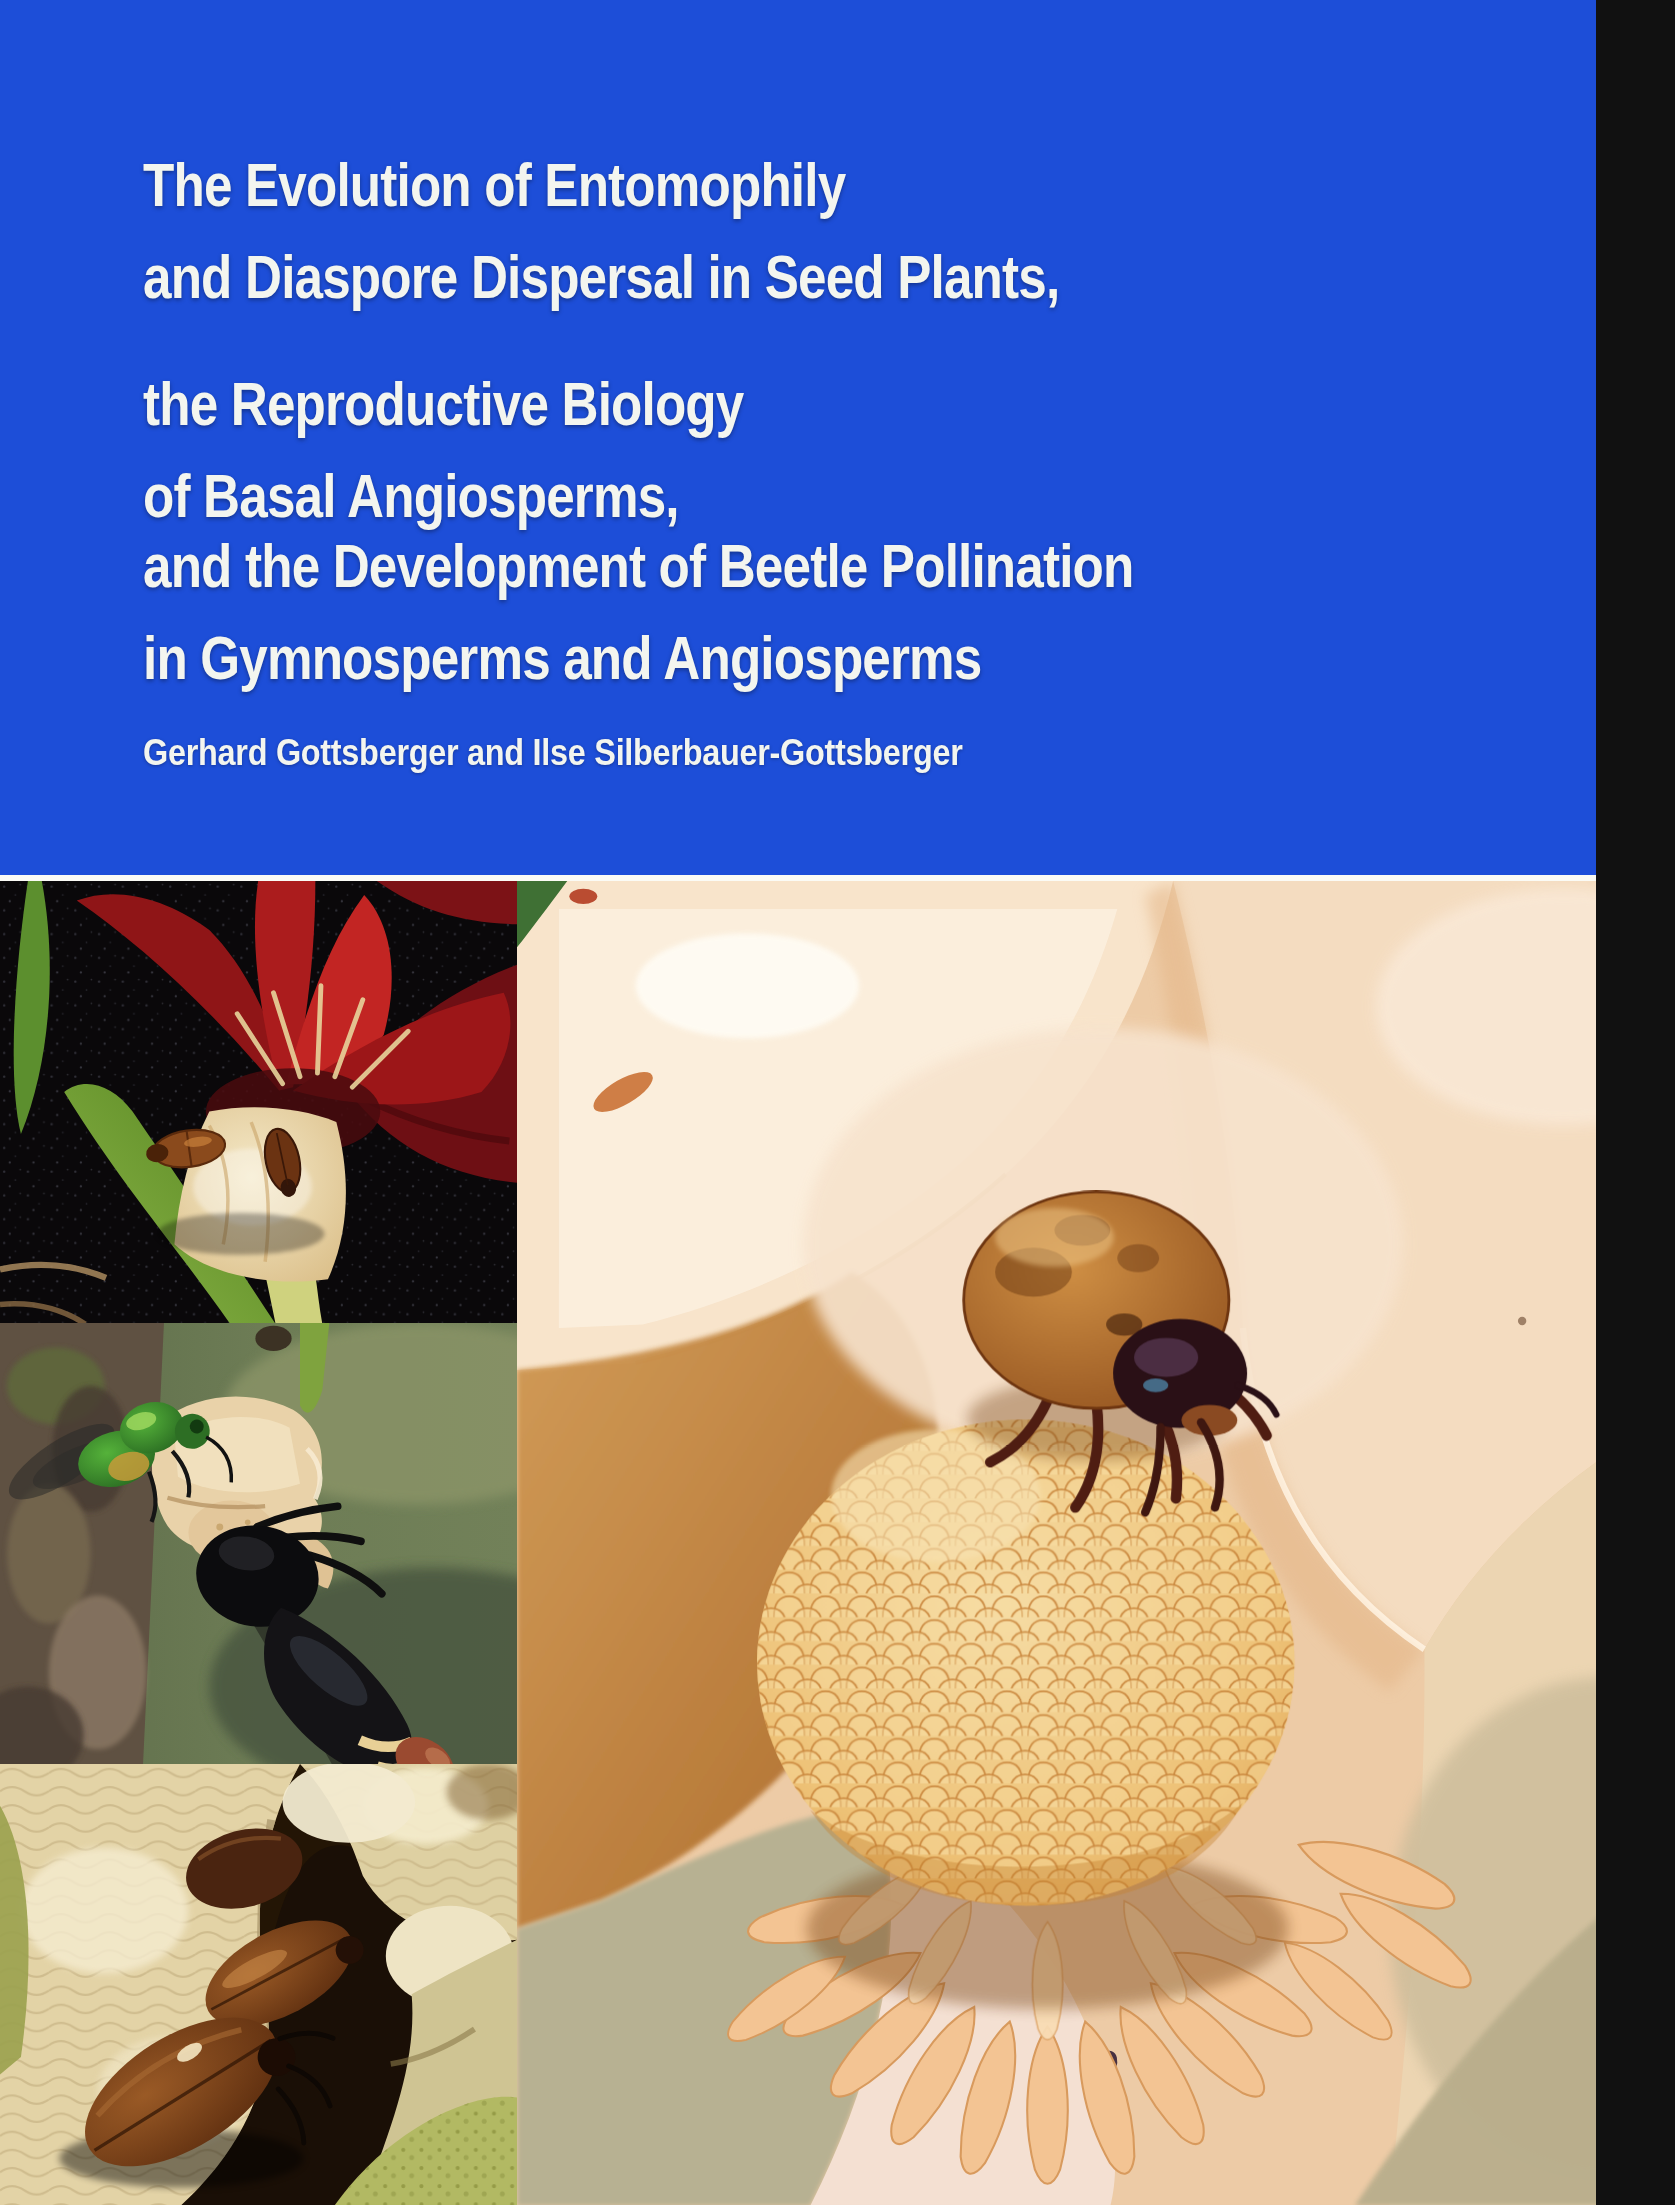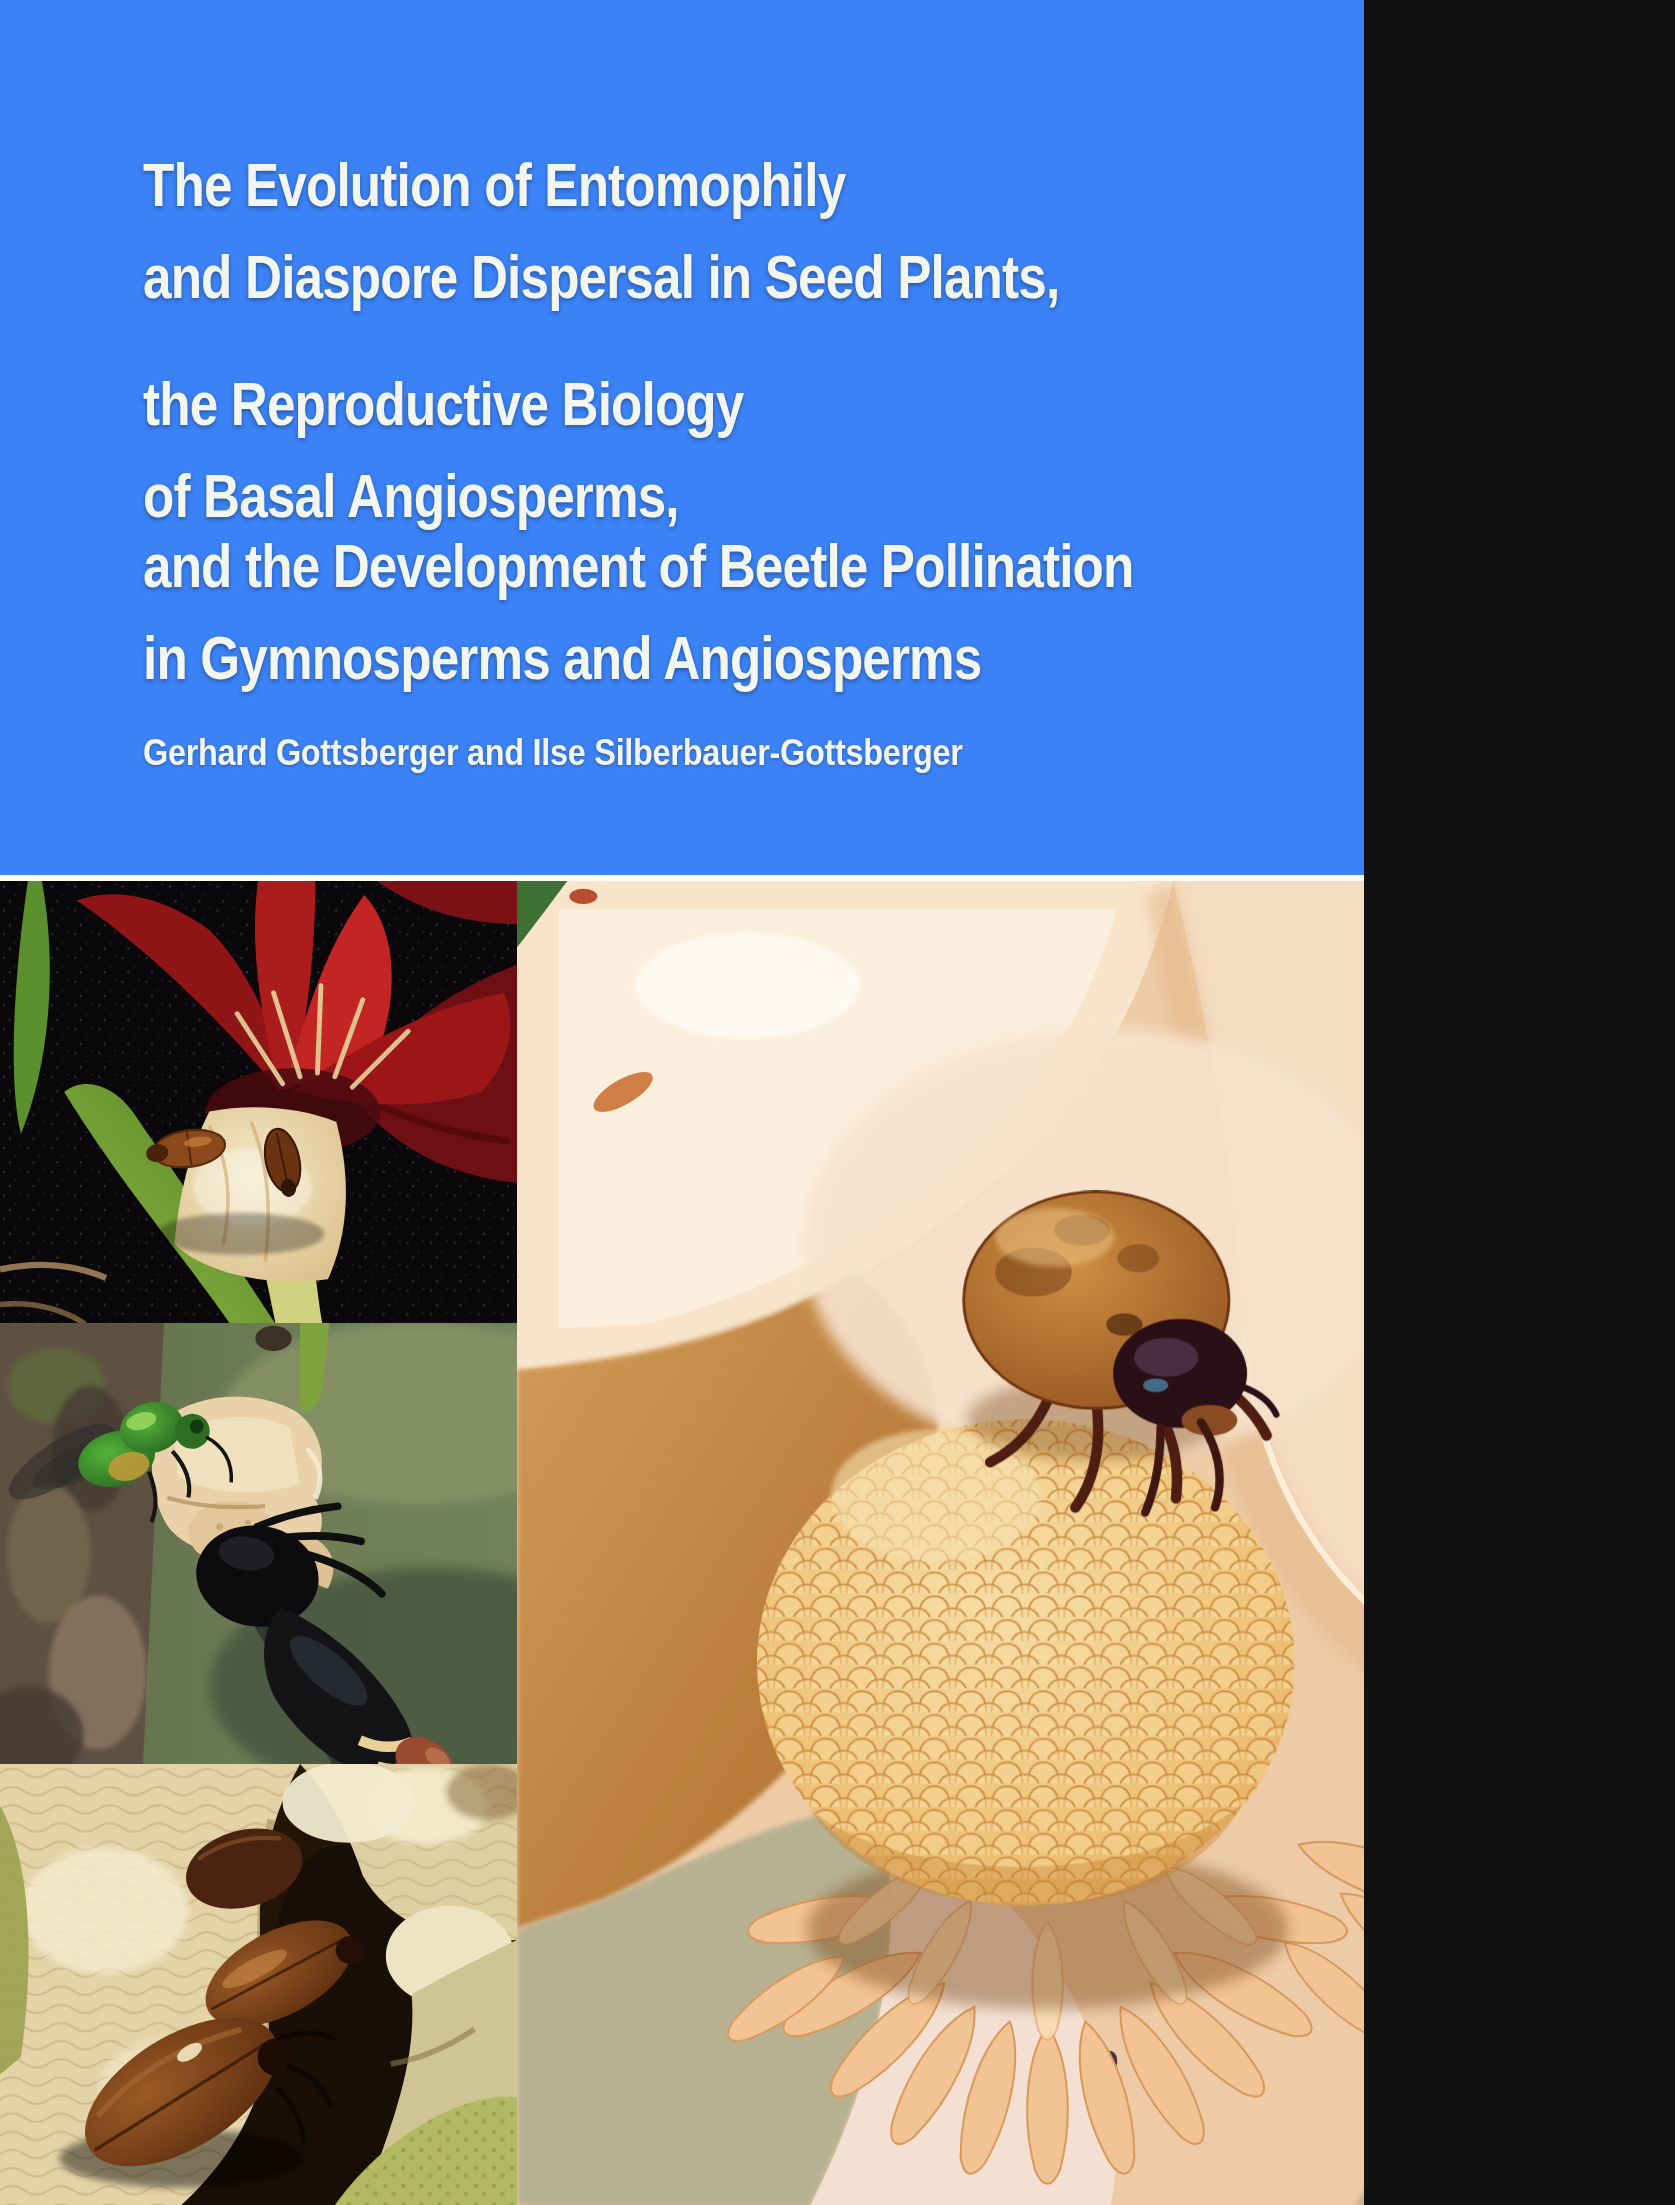--- a/index.html
+++ b/index.html
@@ -1,16 +1,16 @@
 <!DOCTYPE html>
 <html style="font-size:11.2px"><head>
 <meta charset="utf-8">
 <style>
   html,body{margin:0;padding:0;background:#111;}
-  .cover{position:relative;width:1364px;height:2205px;background:#3b82f6;overflow:hidden;
+  .cover{position:relative;width:1596px;height:2205px;background:#1d4ed8;overflow:hidden;
          font-family:"Liberation Sans",sans-serif;}
   .tline{position:absolute;left:143px;color:#f3f5ef;font-weight:700;font-size:61px;
          letter-spacing:-1px;white-space:nowrap;transform:scaleX(.84);transform-origin:left top;
          text-shadow:0 2.1px 4.9px rgba(0,0,0,.35);line-height:1;}
   .authors{position:absolute;left:143px;top:732px;color:#f3f5ef;font-weight:700;font-size:36px;
          letter-spacing:-0.3px;white-space:nowrap;transform:scaleX(.9);transform-origin:left top;
          text-shadow:0 1.4px 3.5px rgba(0,0,0,.3);}
   .rule{position:absolute;left:0;top:875px;width:1676px;height:5.6px;background:#fbfbf5;}
   .ph{position:absolute;overflow:hidden;}
   .ph svg{display:block;width:100%;height:100%;}

